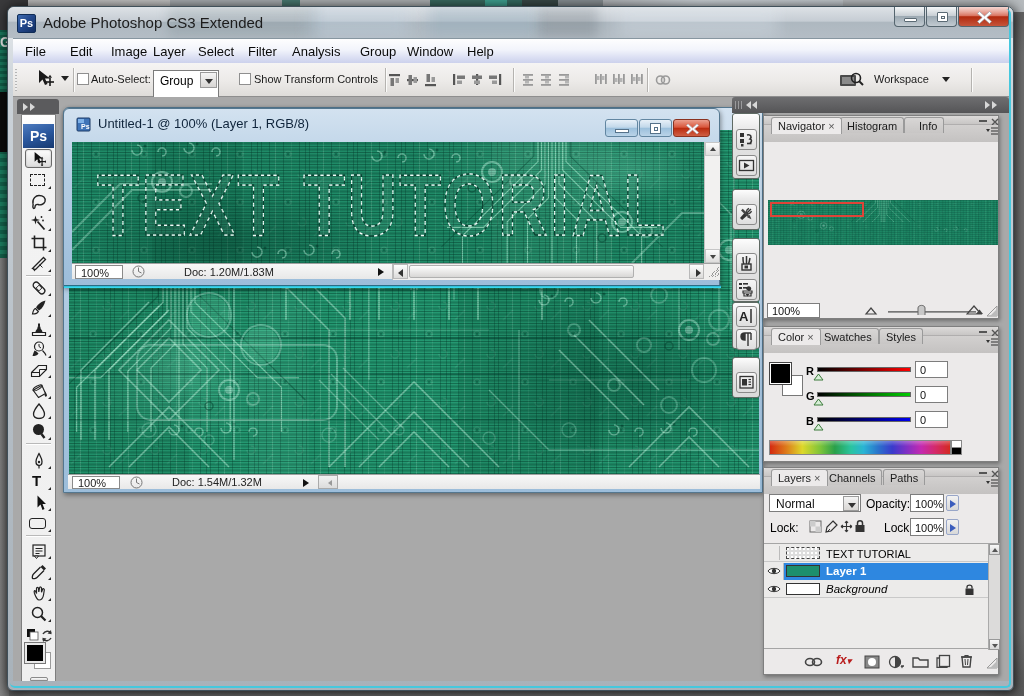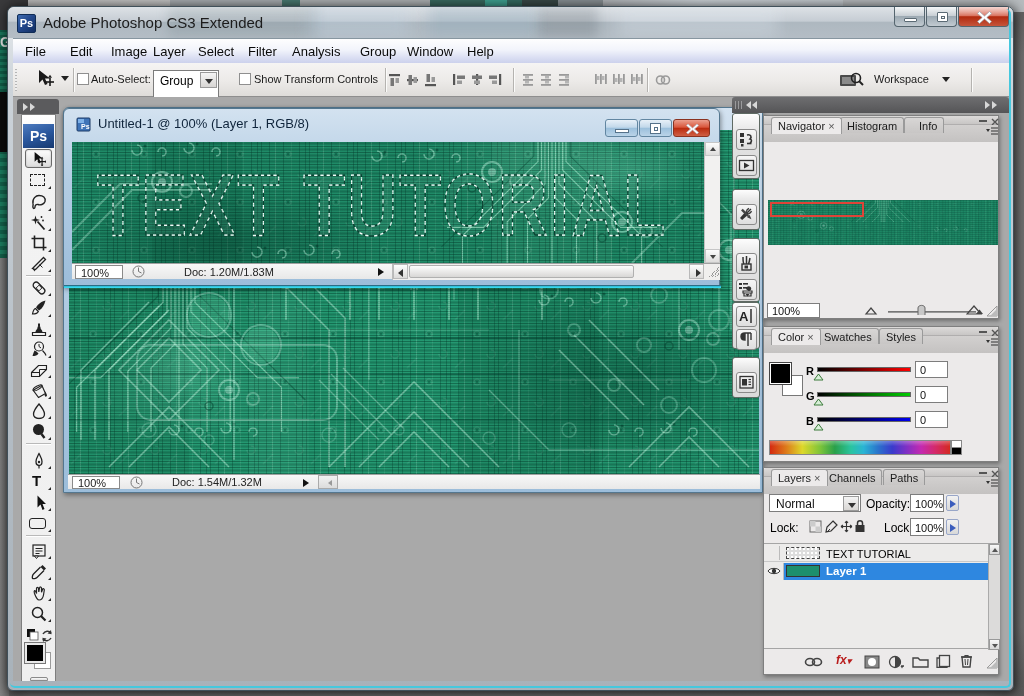--- a/index.html
+++ b/index.html
@@ -1014,20 +1014,32 @@
           <div class="abs" style="left:0;top:19px;width:224px;height:17px;background:#2e87e0;">
             <div class="abs" style="left:0;top:0;width:20px;height:17px;background:#ecebea;border-right:1px solid #bbb;"></div>
             <svg class="abs" style="left:3px;top:3px;" width="14" height="10" viewBox="0 0 14 10">
                 <path d="M1,5 C3,1.5 11,1.5 13,5 C11,8.5 3,8.5 1,5 Z" fill="#fff" stroke="#333" stroke-width="1"></path>
                 <circle cx="7" cy="5" r="2.2" fill="#333"></circle>
               </svg>
             <div class="abs" style="left:22px;top:2px;width:34px;height:12px;border:1px solid #333;background:#1d8f6d;"></div>
             <span class="abs" style="left:62px;top:2px;font-size:11.5px;font-weight:bold;color:#fff;">Layer 1</span>
           </div>
 
+          <div class="abs" style="left:0;top:37px;width:224px;height:17px;border-bottom:1px solid #c9c9c9;">
+            <svg class="abs" style="left:3px;top:3px;" width="14" height="10" viewBox="0 0 14 10">
+                <path d="M1,5 C3,1.5 11,1.5 13,5 C11,8.5 3,8.5 1,5 Z" fill="#fff" stroke="#333" stroke-width="1"></path>
+                <circle cx="7" cy="5" r="2.2" fill="#333"></circle>
+              </svg>
+            <div class="abs" style="left:22px;top:2px;width:34px;height:12px;background:#fff;border:1px solid #333;"></div>
+            <span class="abs" style="left:62px;top:2px;font-size:11.5px;font-style:italic;">Background</span>
+            <svg class="abs" style="left:200px;top:2px;" width="11" height="13" viewBox="0 0 11 13">
+                <rect x="1.5" y="5.5" width="8" height="6.5" fill="#333"></rect>
+                <path d="M3,5.5 L3,4 C3,1.5 8,1.5 8,4 L8,5.5" fill="none" stroke="#333" stroke-width="1.3"></path>
+              </svg>
+          </div>
 
           <div class="abs" style="left:224px;top:0;width:12px;height:106px;background:#dcdbda;border-left:1px solid #aaa;">
             <div class="abs" style="left:0;top:0;width:11px;height:11px;background:linear-gradient(180deg,#f8f8f8,#d8d8d8);border:1px solid #999;">
                 <div class="abs" style="left:2px;top:3px;border:3px solid transparent;border-bottom:4px solid #555;margin-top:-3px;"></div>
               </div>
             <div class="abs" style="left:0;bottom:0;width:11px;height:11px;background:linear-gradient(180deg,#f8f8f8,#d8d8d8);border:1px solid #999;">
                 <div class="abs" style="left:2px;top:4px;border:3px solid transparent;border-top:4px solid #555;"></div>
               </div>
           </div>
         </div>

